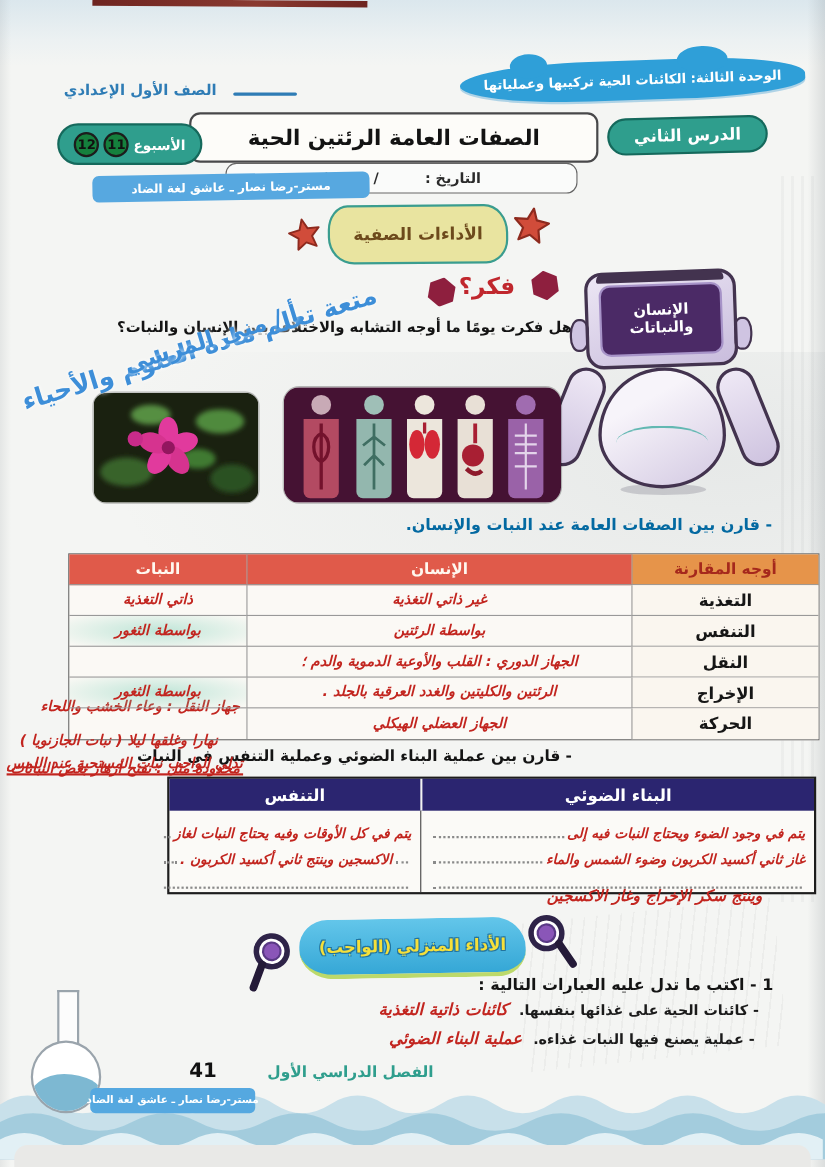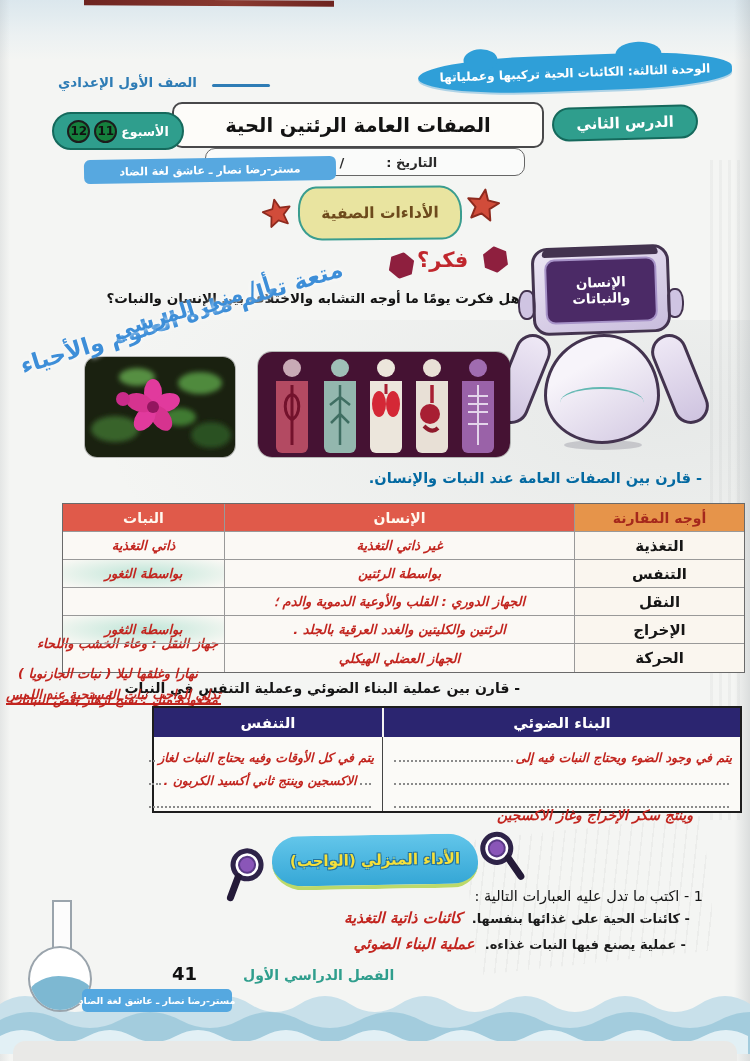--- a/index.html
+++ b/index.html
@@ -149,21 +149,21 @@
   
   .hw-banner { position:absolute; left:272px; top:835px; width:206px; height:54px;
     background:linear-gradient(180deg,#63c6ea,#35a7d6); border-bottom:4px solid #bcd96a;
     border-radius:26px 30px 26px 32px / 46% 52% 44% 50%;
     display:flex; align-items:center; justify-content:center; transform:rotate(-1deg);
     color:#f5e03a; font-size:15px; font-weight:700;
     text-shadow:1px 1px 0 #23749e, -1px -1px 0 #23749e, 1px -1px 0 #23749e, -1px 1px 0 #23749e; }
   .mag { position:absolute; width:44px; height:58px; }
   .mag.m-right { left:478px; top:828px; transform:rotate(-8deg); }
   .mag.m-left  { left:224px; top:845px; transform:scaleX(-1) rotate(6deg); }
-  .hw-q1 { position:absolute; right:47px; top:888px; color:#141414; font-size:14.5px; font-weight:400; }
+  .hw-q1 { position:absolute; right:47px; top:888px; color:#141414; font-size:14.5px; font-weight:700; }
   .hw-item { position:absolute; display:flex; align-items:baseline; gap:10px; white-space:nowrap; }
   .hw-item .btxt { color:#1b1b1b; font-size:13px; font-weight:700; }
   .hw-item .ans { font-size:15px; }
   .hw-i1 { right:60px; top:909px; } .hw-i2 { right:64px; top:935px; }
   
   .waves { position:absolute; left:0; top:978px; width:750px; height:76px; }
   .flask-neck { position:absolute; left:52px; top:900px; width:20px; height:52px;
     border:2px solid #9aa4ac; border-bottom:none; background:rgba(255,255,255,.7); z-index:2; }
   .flask-bowl { position:absolute; left:28px; top:946px; width:64px; height:66px;
     border:2px solid #9aa4ac; border-radius:50%; background:#fff; overflow:hidden; z-index:2; }
@@ -345,20 +345,21 @@
       <div>البناء الضوئي</div>
       <div>التنفس</div>
     </div>
     <div class="t2body">
       <div>
         <div class="t2line hand">
             <span class="txt">يتم في وجود الضوء ويحتاج النبات فيه إلى</span>
             <span class="dots"></span>
           </div>
         <div class="t2line hand">
+            <span class="txt">غاز ثاني أكسيد الكربون وضوء الشمس والماء</span>
             <span class="dots"></span>
           </div>
         <div class="t2line">
             <span class="dots"></span>
           </div>
       </div>
       <div>
         <div class="t2line hand">
             <span class="txt">يتم في كل الأوقات وفيه يحتاج النبات لغاز</span>
             <span class="dots"></span>

